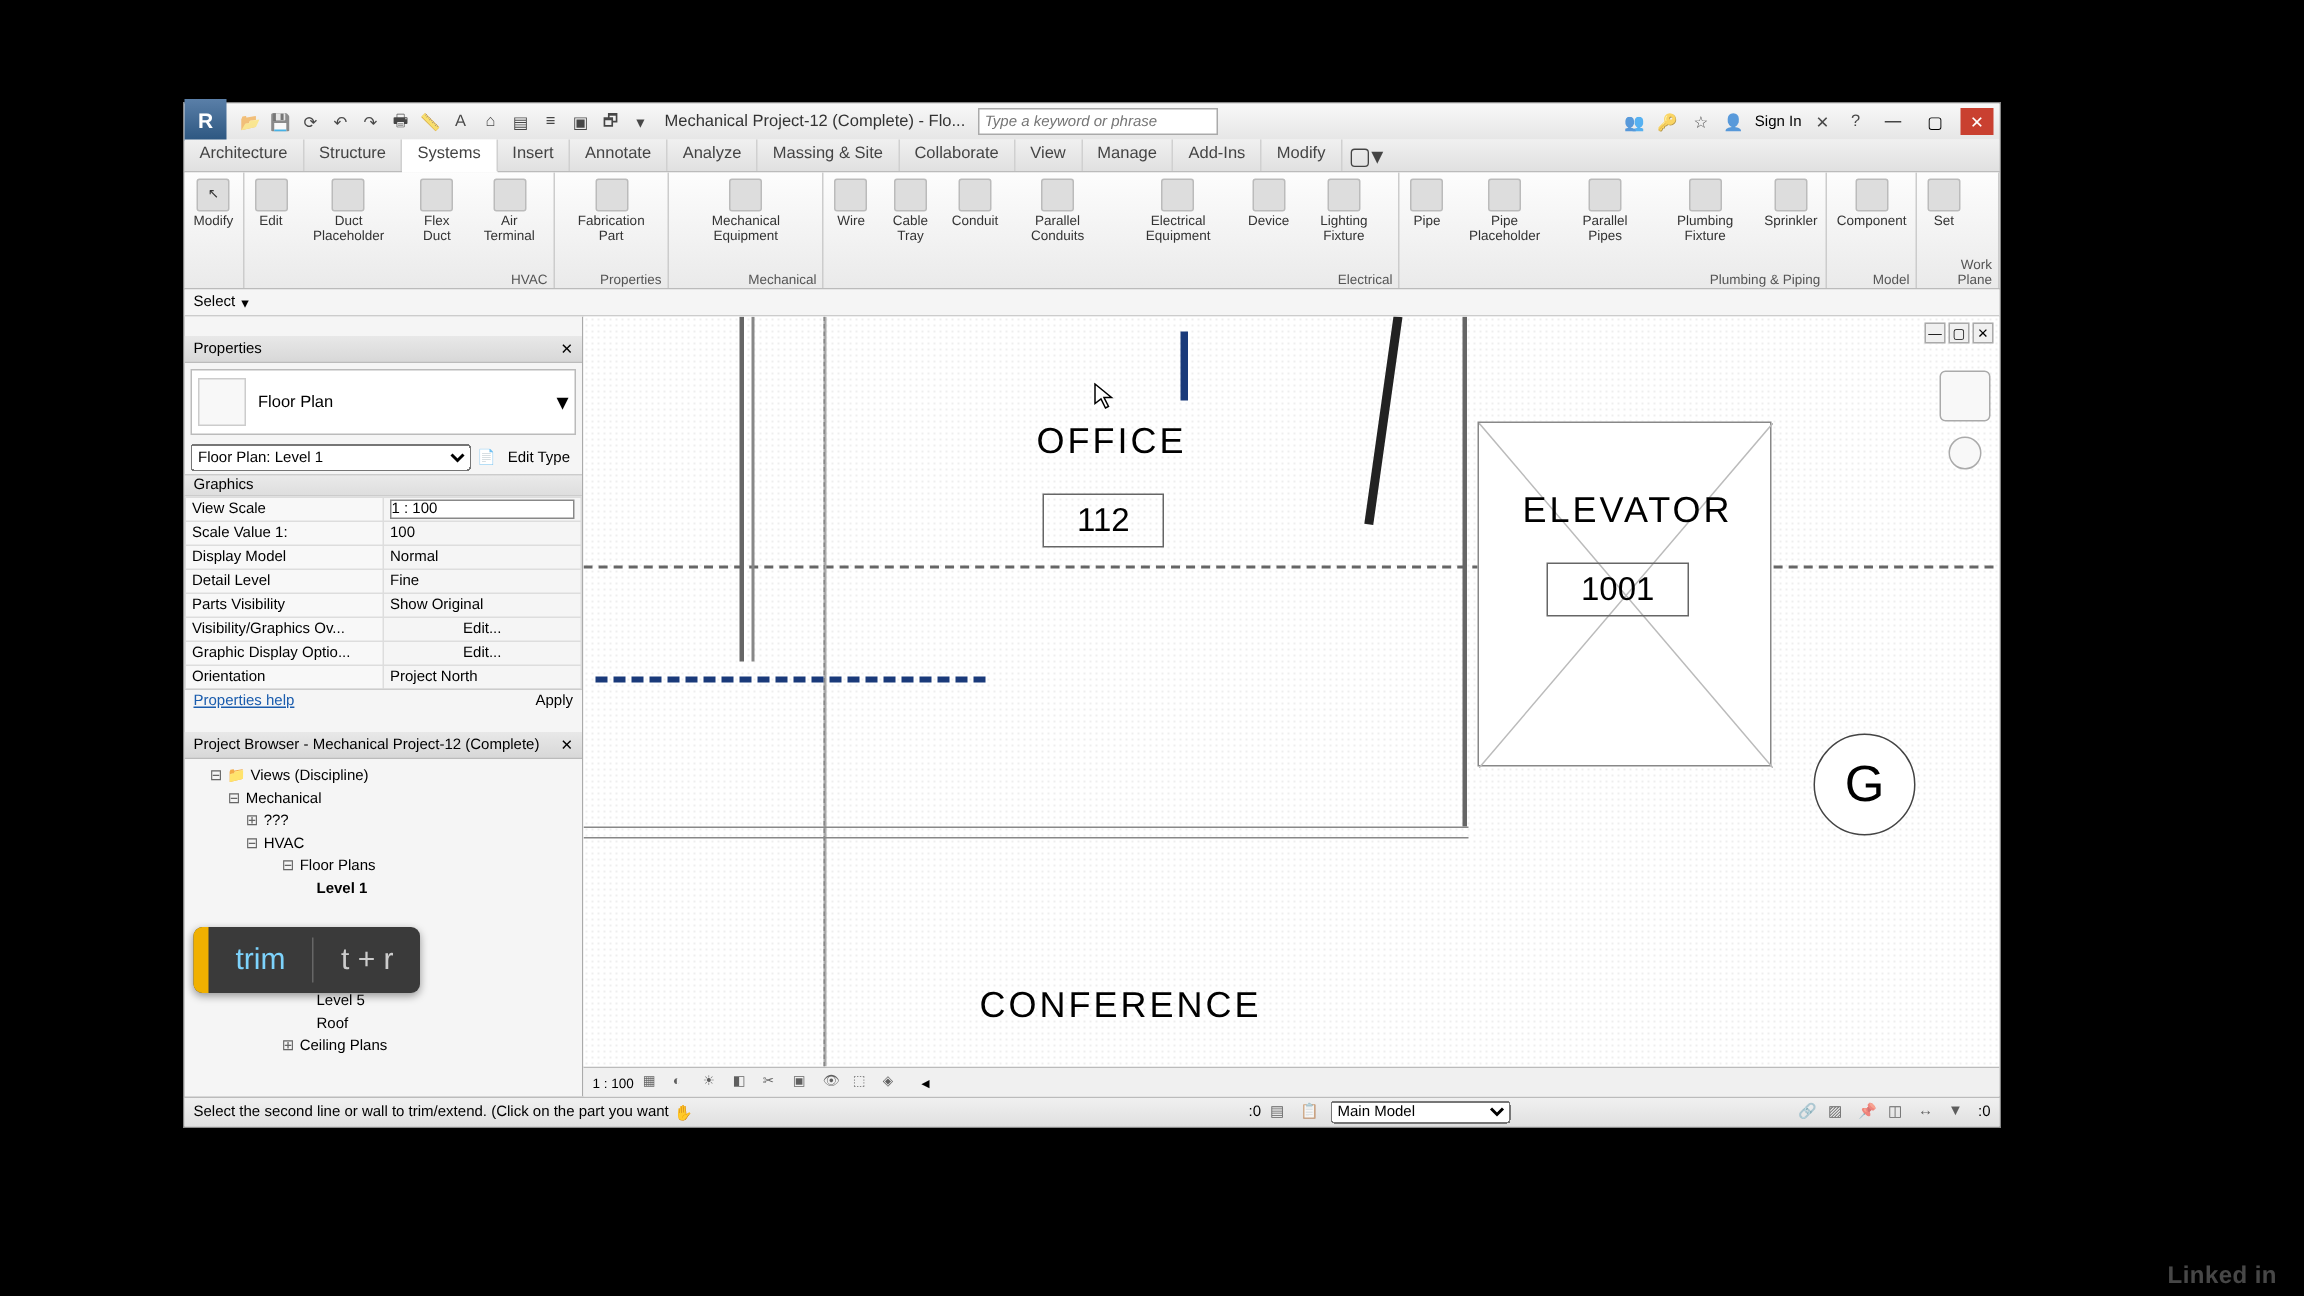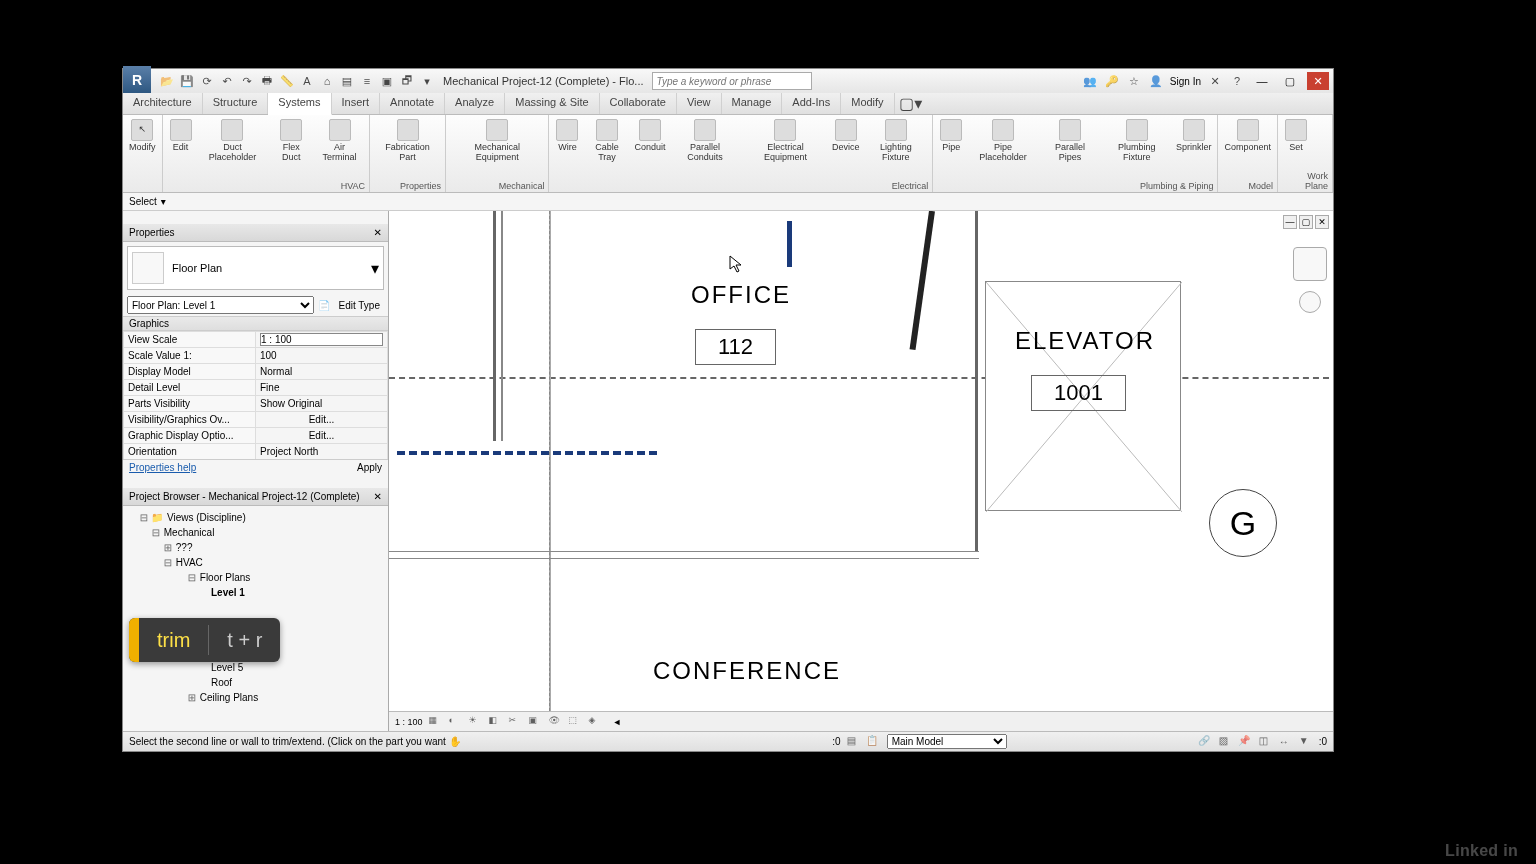--- a/index.html
+++ b/index.html
@@ -43,21 +43,21 @@
 .tree { padding:4px; line-height:1.5; }
 .tree .lvl1 { padding-left:12px; }
 .tree .lvl2 { padding-left:24px; }
 .tree .lvl3 { padding-left:36px; }
 .tree .lvl4 { padding-left:60px; }
 .tree .lvl5 { padding-left:84px; }
 .tree .bold { font-weight:bold; }
 .exp { display:inline-block; width:10px; text-align:center; color:#666; }
 .shortcut-hint { position:absolute; left:6px; top:112px; height:44px; background:#3a3a3a; border-radius:6px; display:flex; align-items:center; color:#fff; font-size:20px; box-shadow:0 2px 6px rgba(0,0,0,.4); z-index:10; }
 .shortcut-hint .yellow { width:10px; height:100%; background:#f0b000; border-radius:6px 0 0 6px; }
-.shortcut-hint .cmd { padding:0 18px; color:#fde047; }
+.shortcut-hint .cmd { padding:0 18px; color:#7dd3fc; }
 .shortcut-hint .divider { width:1px; height:70%; background:#666; }
 .shortcut-hint .keys { padding:0 18px; color:#ccc; }
 .canvas-col { flex:1; display:flex; flex-direction:column; position:relative; background:#fff; }
 .canvas { flex:1; position:relative; overflow:hidden; background:#fff; background-image:radial-gradient(circle, #eee 0.5px, transparent 0.5px); background-size:4px 4px; }
 .canvas-corner { position:absolute; top:4px; right:4px; display:flex; gap:2px; }
 .canvas-corner-btn { width:14px;height:14px;border:1px solid #aaa;background:#f0f0f0;font-size:9px;display:flex;align-items:center;justify-content:center; }
 .nav-widget { position:absolute; top:36px; right:6px; width:34px; }
 .nav-cube { width:34px;height:34px;border:1px solid #aaa;background:#f8f8f8;margin-bottom:10px;border-radius:4px; }
 .grid-label { position:absolute; width:68px; height:68px; border:1px solid #444; border-radius:50%; display:flex;align-items:center;justify-content:center;font-size:34px;font-family:Arial; background:#fff; }
 .room-text { position:absolute; font-family:Arial; font-size:24px; letter-spacing:2px; }

